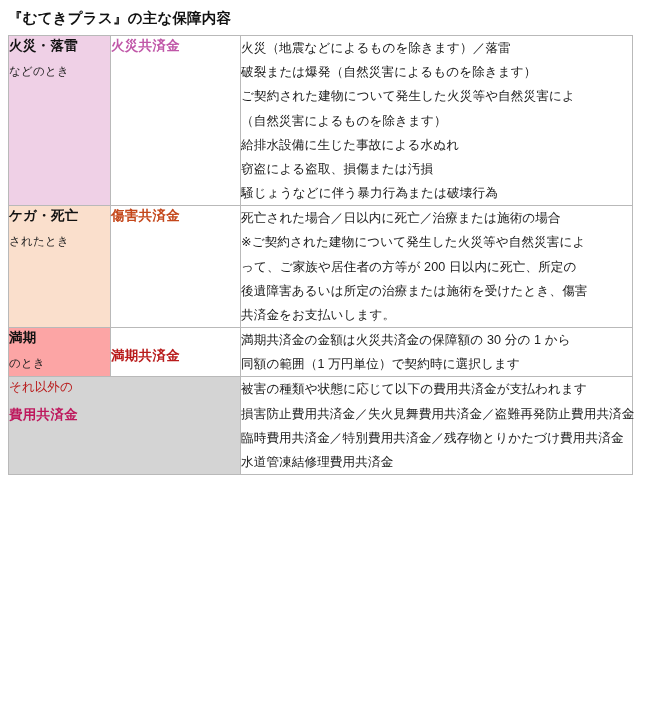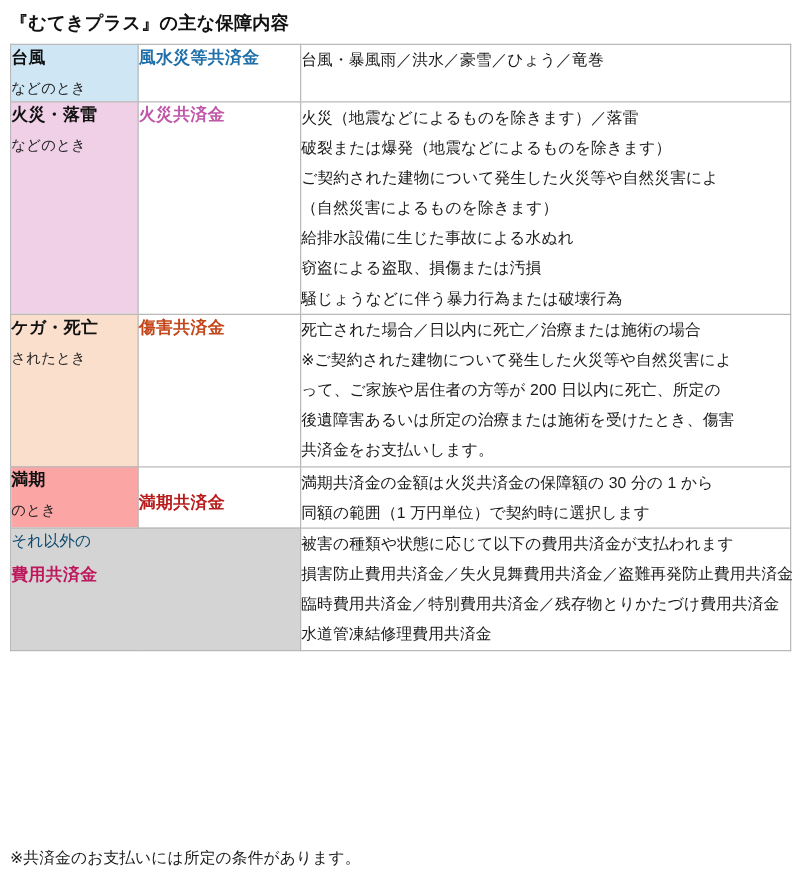--- a/index.html
+++ b/index.html
@@ -104,21 +104,21 @@
   }
 
   
   .other-label-cell {
     padding: 8px 0 8px 10px;
   }
   .other-label-top {
     font-size: 12.6px;
     font-weight: normal;
     line-height: 1.6;
-    color: #0c4a6e;
+    color: #b91c1c;
     white-space: nowrap;
   }
   .other-label-bottom {
     font-size: 13.5px;
     font-weight: bold;
     line-height: 1.6;
     margin-top: 6px;
     color: #be185d;
     letter-spacing: 0.3px;
     white-space: nowrap;
@@ -142,45 +142,33 @@
   <div class="page-title">『むてきプラス』の主な保障内容</div>
 
   <table class="coverage-table">
     <colgroup>
       <col class="c-trigger">
       <col class="c-benefit">
       <col class="c-detail">
     </colgroup>
     <tbody>
 
-      <tr>
-        <td class="trigger-cell" style="background: rgb(207, 231, 245); border-color: rgb(185, 185, 185);">
-          <div class="trigger-main">台風</div>
-          <div class="trigger-sub">などのとき</div>
-        </td>
-        <td class="benefit-cell" style="border-color: rgb(185, 185, 185);">
-          <div class="benefit-name" style="color: rgb(31, 111, 168);">風水災等共済金</div>
-        </td>
-        <td class="detail-cell" style="border-color: rgb(185, 185, 185);">
-          <div class="detail-line">台風・暴風雨／洪水／豪雪／ひょう／竜巻</div>
-        </td>
-      </tr>
 
 
       <tr>
         <td class="trigger-cell" style="background: rgb(239, 208, 230); border-color: rgb(185, 185, 185);">
           <div class="trigger-main">火災・落雷</div>
           <div class="trigger-sub">などのとき</div>
         </td>
         <td class="benefit-cell" style="border-color: rgb(185, 185, 185);">
           <div class="benefit-name" style="color: rgb(192, 87, 168);">火災共済金</div>
         </td>
         <td class="detail-cell" style="border-color: rgb(185, 185, 185);">
           <div class="detail-line">火災（地震などによるものを除きます）／落雷</div>
-          <div class="detail-line">破裂または爆発（地震などによるものを除きます）</div>
+          <div class="detail-line">破裂または爆発（自然災害によるものを除きます）</div>
           <div class="detail-line">ご契約された建物について発生した火災等や自然災害によ</div>
           <div class="detail-line">（自然災害によるものを除きます）</div>
           <div class="detail-line">給排水設備に生じた事故による水ぬれ</div>
           <div class="detail-line">窃盗による盗取、損傷または汚損</div>
           <div class="detail-line">騒じょうなどに伴う暴力行為または破壊行為</div>
         </td>
       </tr>
 
       <tr>
         <td class="trigger-cell" style="background: rgb(250, 223, 204); border-color: rgb(185, 185, 185);">
@@ -222,15 +210,14 @@
           <div class="detail-line">被害の種類や状態に応じて以下の費用共済金が支払われます</div>
           <div class="detail-line">損害防止費用共済金／失火見舞費用共済金／盗難再発防止費用共済金</div>
           <div class="detail-line">臨時費用共済金／特別費用共済金／残存物とりかたづけ費用共済金</div>
           <div class="detail-line">水道管凍結修理費用共済金</div>
         </td>
       </tr>
 
     </tbody>
   </table>
 
-  <div class="footnote">※共済金のお支払いには所定の条件があります。</div>
 
 </div>
 
 </body></html>

